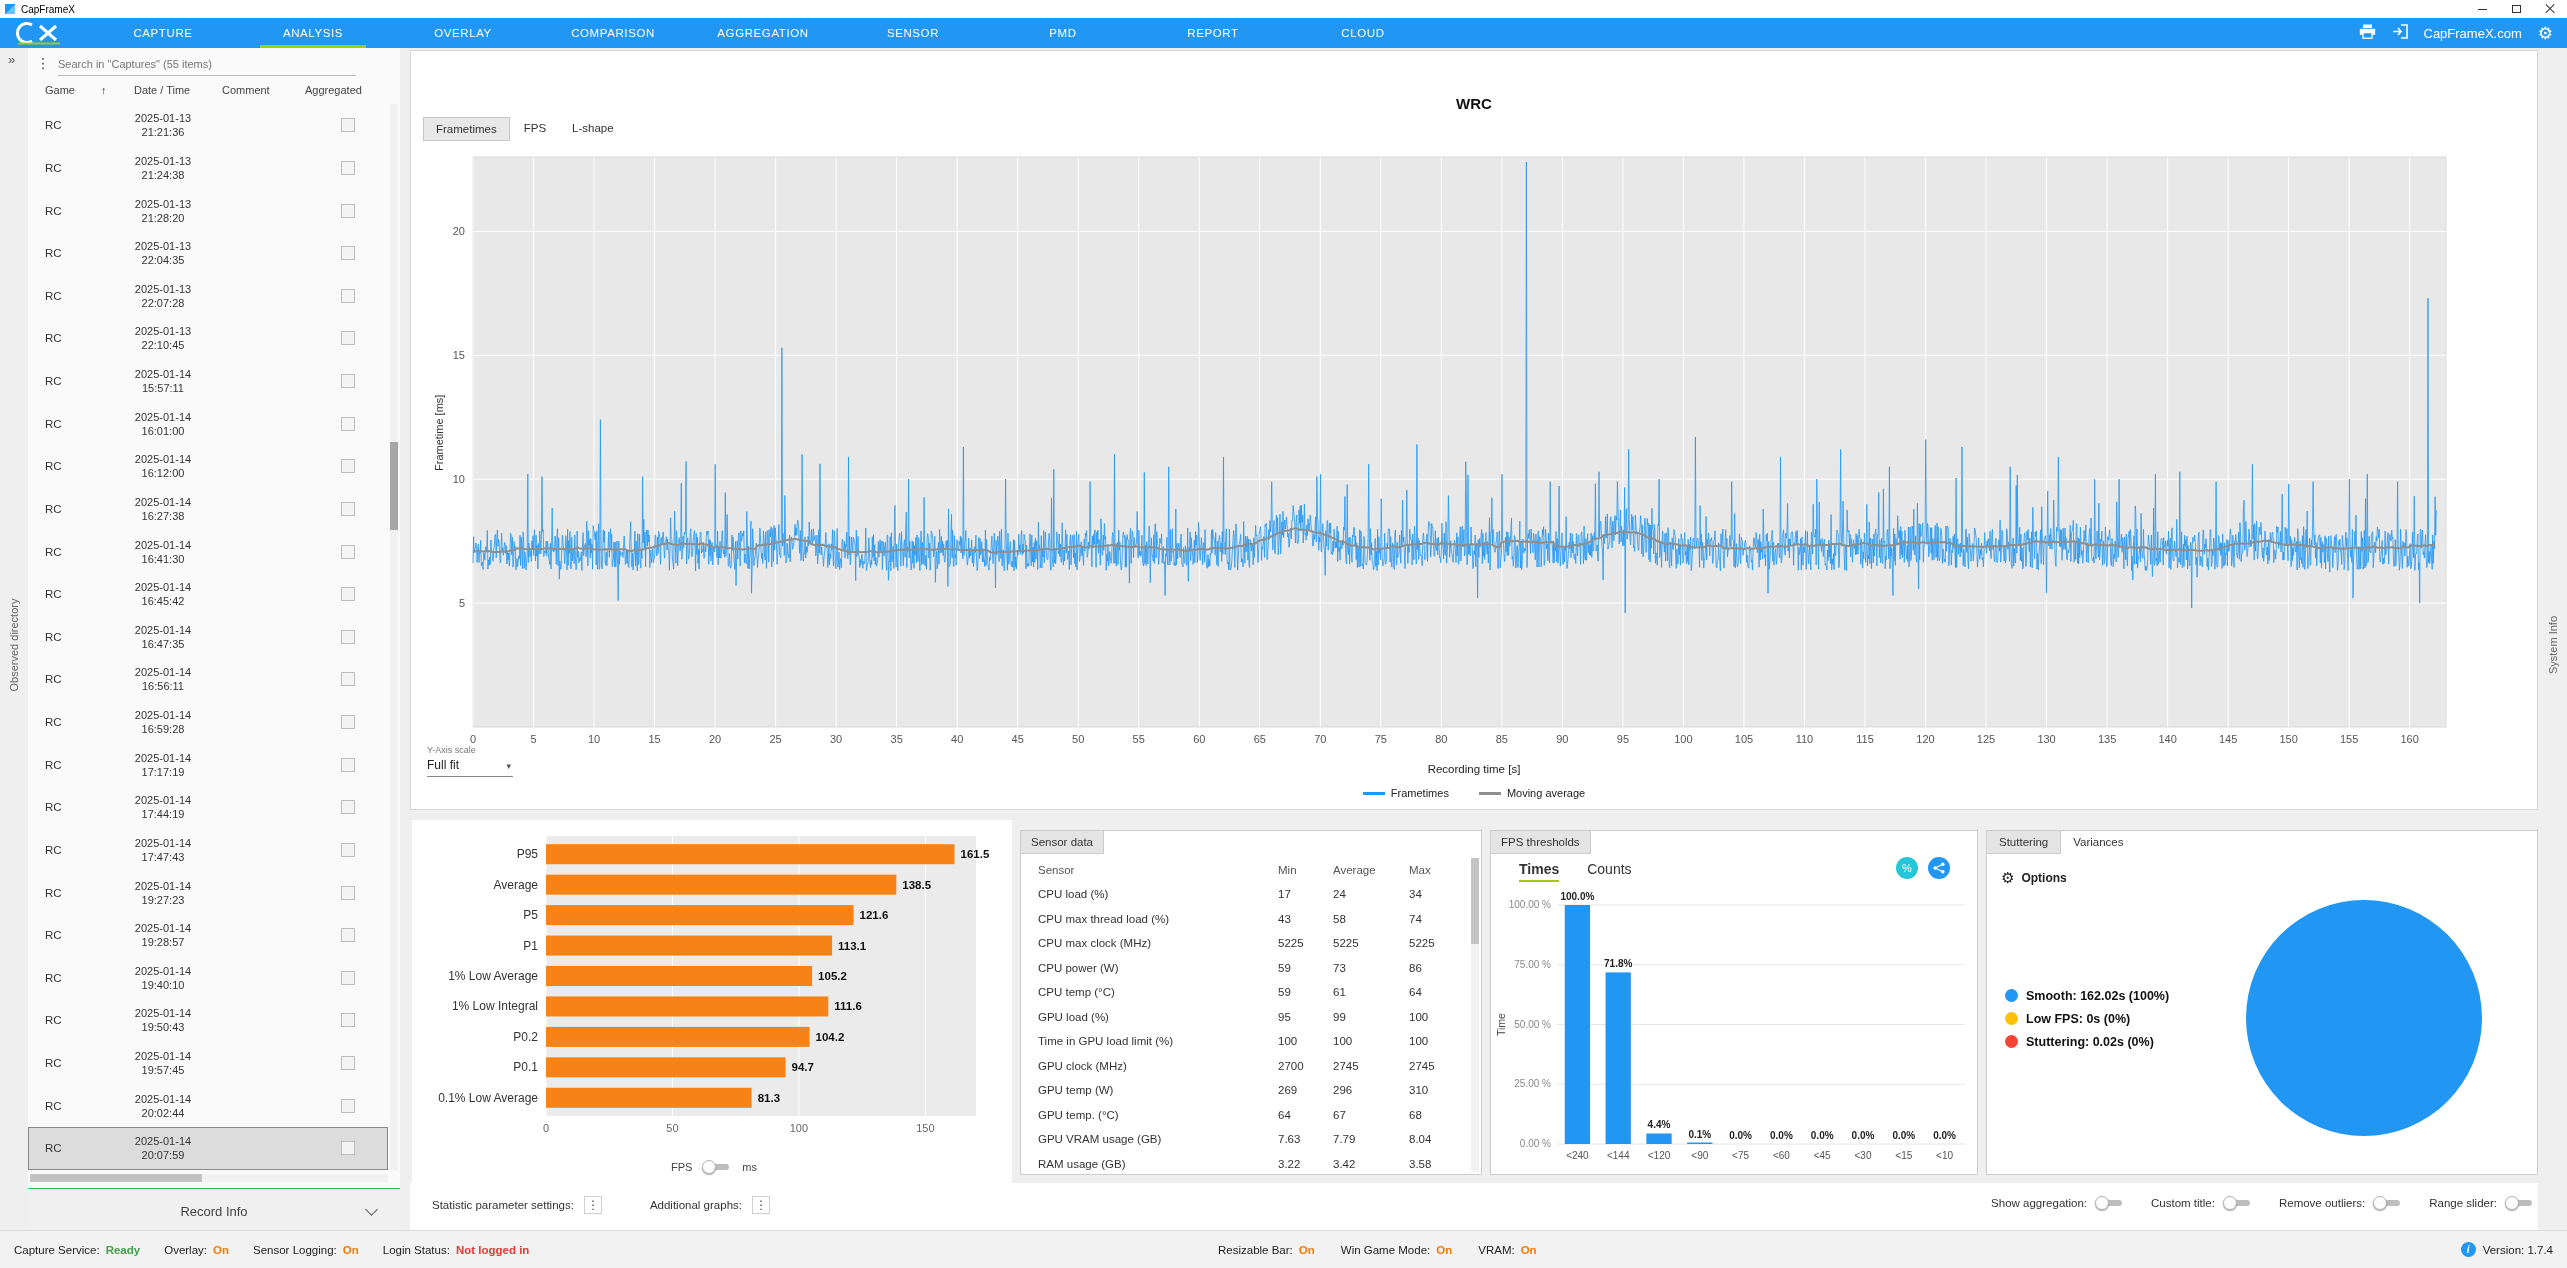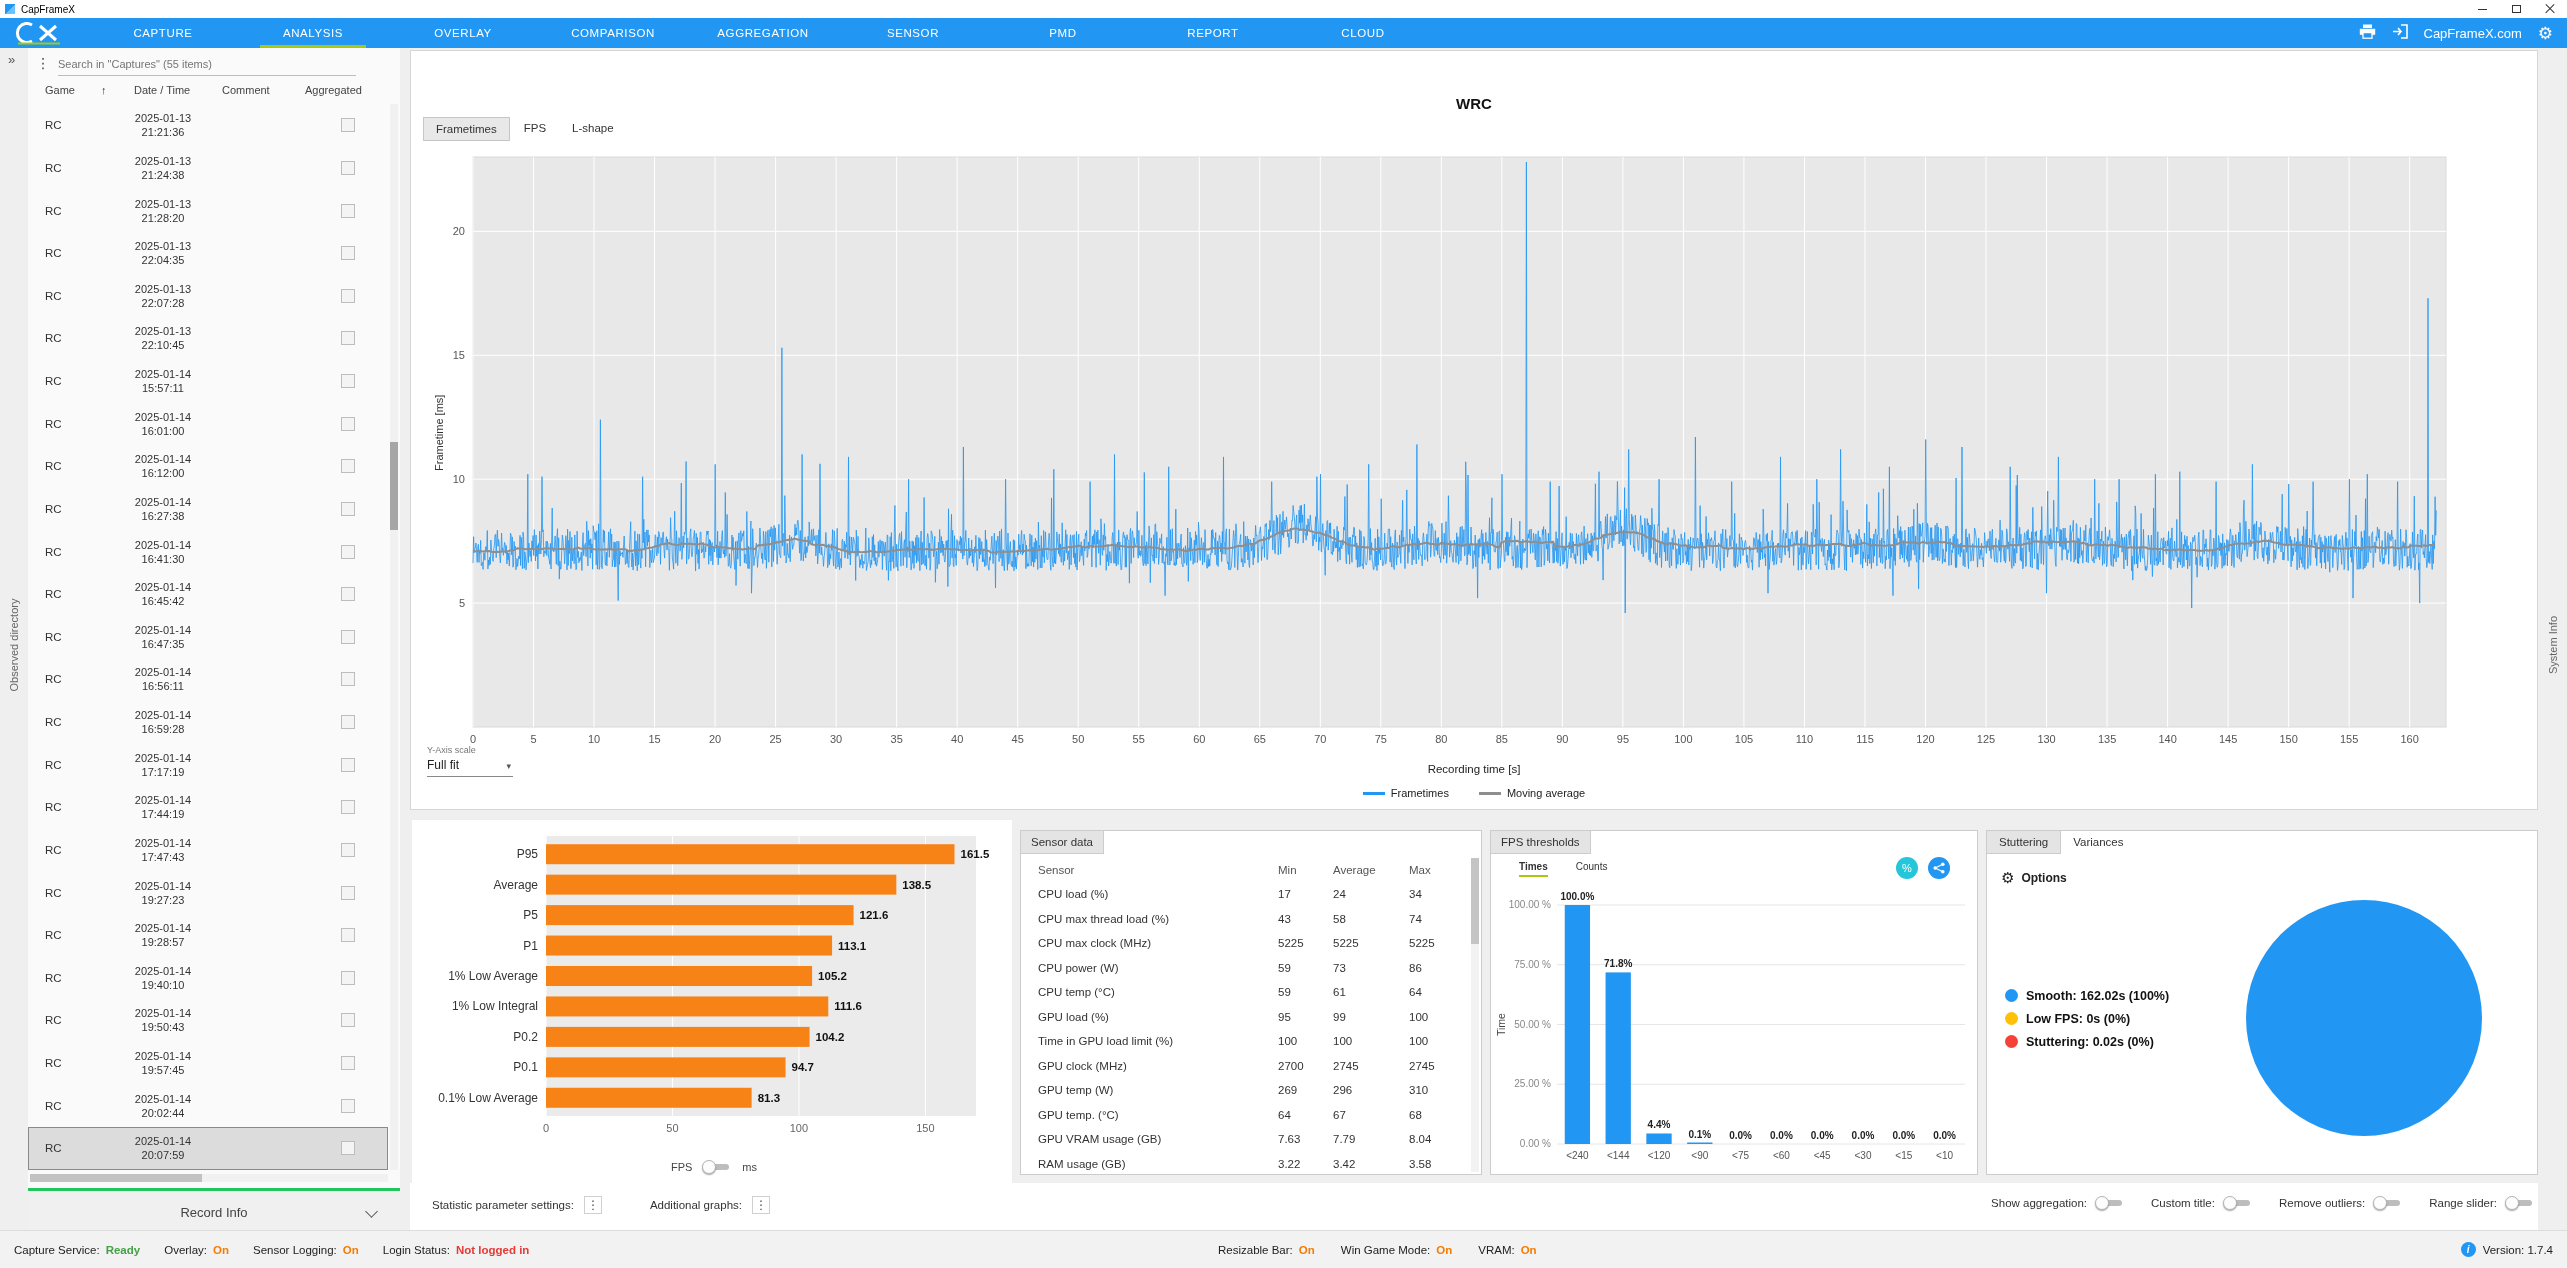--- a/index.html
+++ b/index.html
@@ -54,21 +54,21 @@
   .cap-row.selected { background:#DCDCDC; outline:1px solid #8A8A8A; outline-offset:-1px; }
   .cap-game { position:absolute; left:17px; top:50%; transform:translateY(-50%); font-size:11.5px; color:#333; }
   .cap-date { position:absolute; left:60px; width:150px; top:50%; transform:translateY(-50%); text-align:center;
               font-size:11px; line-height:14px; color:#333; }
   .cap-cb   { position:absolute; left:313px; top:50%; transform:translateY(-50%); width:14px; height:14px;
               background:#F4F4F4; border:1px solid #BDBDBD; }
   .v-scroll { position:absolute; right:2px; top:56px; width:8px; height:1066px; background:#F1F1F1; }
   .v-thumb  { position:absolute; left:0; top:338px; width:8px; height:88px; background:#A6A6A6; }
   .h-scroll { position:absolute; left:2px; top:1126px; width:358px; height:8px; background:#F1F1F1; }
   .h-thumb  { position:absolute; left:0; top:0; width:172px; height:8px; background:#C2C2C2; }
-  .record-info { position:absolute; left:0; top:1140px; right:0; height:46px; background:#F0F0F0; border-top:3px solid #22c55e;
+  .record-info { position:absolute; left:0; top:1140px; right:0; height:46px; background:#F0F0F0; border-top:1px solid #22c55e;
                  display:flex; align-items:center; justify-content:center; font-size:13px; color:#444; }
   .record-chevron { position:absolute; right:24px; top:16px; width:9px; height:9px;
                     border-right:1.5px solid #555; border-bottom:1.5px solid #555; transform:rotate(45deg); }
 
   
   .main-panel { position:absolute; left:410px; top:50px; width:2128px; height:760px; background:#FFF; border:1px solid #D6D6D6; }
   .main-title { position:absolute; top:44px; left:0; right:0; text-align:center; font-size:15px; font-weight:bold; color:#111; }
   .chart-tabs { position:absolute; left:12px; top:66px; display:flex; font-size:11.5px; color:#333; }
   .chart-tab  { padding:5px 12px; margin-right:2px; }
   .chart-tab.active { background:#E8E8E8; border:1px solid #C6C6C6; }
@@ -115,21 +115,21 @@
   .panel-tab { position:absolute; left:0; top:0; padding:5px 10px; background:#E4E4E4; border-right:1px solid #CCC;
                border-bottom:1px solid #CCC; font-size:11.5px; color:#333; }
   .sensor-hrow { position:absolute; left:0; top:27px; right:12px; height:24px; display:flex; align-items:center;
                  font-size:11.5px; color:#555; }
   #sensor-rows { position:absolute; left:0; top:51px; right:12px; height:292px; overflow:hidden; }
   .sensor-row { display:flex; height:24.5px; align-items:center; font-size:11.5px; color:#333; }
   .sc-name { width:233px; padding-left:17px; } .sc-min { width:55px;margin-left:24px; } .sc-avg { width:76px; } .sc-max { width:60px; }
   .sensor-scroll { position:absolute; right:2px; top:27px; width:8px; bottom:2px; background:#F2F2F2; }
   .sensor-thumb  { position:absolute; left:0; top:0; width:8px; height:86px; background:#C4C4C4; }
 
-  .thresh-tabs { position:absolute; left:28px; top:30px; display:flex; gap:28px; font-size:10px; color:#333; }
+  .thresh-tabs { position:absolute; left:28px; top:30px; display:flex; gap:28px; font-size:14px; color:#333; }
   .ttab { position:relative; padding-bottom:5px; }
   .ttab.active { font-weight:bold; }
   .ttab.active::after { content:""; position:absolute; left:0; right:0; bottom:0; height:2px; background:var(--accent); }
   .circle-btn { position:absolute; width:22px; height:22px; border-radius:50%; display:flex; align-items:center;
                 justify-content:center; color:#FFF; font-size:11px; }
   #btn-percent { left:405px; top:26px; background:#26C6DA; }
   #btn-share   { left:437px; top:26px; background:var(--navblue); }
   #thresh-svg { position:absolute; left:2px; top:56px; }
 
   .stutter-tabs { position:absolute; left:0; top:0; display:flex; font-size:11.5px; color:#333; }

